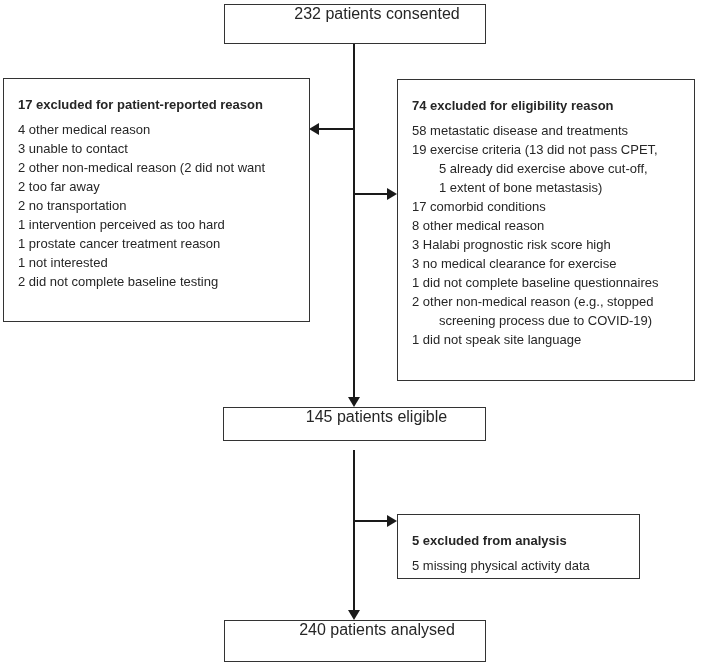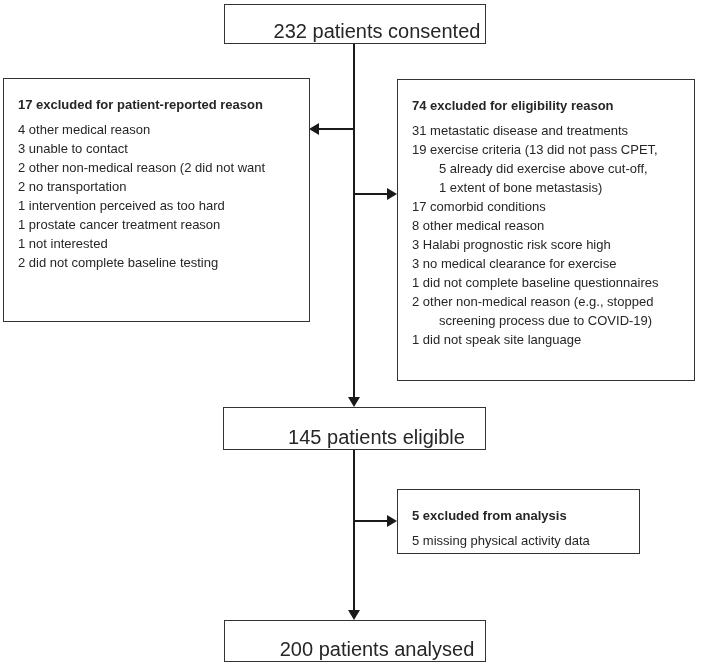--- a/index.html
+++ b/index.html
@@ -13,23 +13,23 @@
     overflow: hidden;
   }
   .box {
     position: absolute;
     box-sizing: border-box;
     border: 1.5px solid #333333;
     background: #ffffff;
   }
   .box.center {
     display: flex;
-    align-items: flex-end;
+    align-items: flex-start;
     justify-content: center;
-    font-size: 20px;
+    font-size: 16px;
     padding-left: 44px;
   }
   .listbox {
     padding: 16px 10px 0 14px;
     font-size: 13px;
     line-height: 19px;
   }
   .listbox .title {
     font-weight: bold;
     margin-bottom: 6px;
@@ -72,60 +72,61 @@
 
   <div class="line" style="left:354px; top:193px; width:34px; height:2px;"></div>
   <div class="arrow right" style="left:387px; top:188px;"></div>
 
   <div class="box listbox" style="left:3px; top:78px; width:307px; height:244px;">
     <div class="title">17 excluded for patient-reported reason</div>
     <div>
         <div class="reason-line">4 other medical reason</div>
         <div class="reason-line">3 unable to contact</div>
         <div class="reason-line">2 other non-medical reason (2 did not want</div>
+        <div class="reason-line">2 too far away</div>
         <div class="reason-line">2 no transportation</div>
         <div class="reason-line">1 intervention perceived as too hard</div>
         <div class="reason-line">1 prostate cancer treatment reason</div>
         <div class="reason-line">1 not interested</div>
         <div class="reason-line">2 did not complete baseline testing</div>
       </div>
   </div>
 
   <div class="box listbox" style="left:397px; top:79px; width:298px; height:302px;">
     <div class="title">74 excluded for eligibility reason</div>
     <div>
-        <div class="reason-line">31 metastatic disease and treatments</div>
+        <div class="reason-line">58 metastatic disease and treatments</div>
         <div class="reason-line">19 exercise criteria (13 did not pass CPET,</div>
         <div class="reason-line indent">5 already did exercise above cut-off,</div>
         <div class="reason-line indent">1 extent of bone metastasis)</div>
         <div class="reason-line">17 comorbid conditions</div>
         <div class="reason-line">8 other medical reason</div>
         <div class="reason-line">3 Halabi prognostic risk score high</div>
         <div class="reason-line">3 no medical clearance for exercise</div>
         <div class="reason-line">1 did not complete baseline questionnaires</div>
         <div class="reason-line">2 other non-medical reason (e.g., stopped</div>
         <div class="reason-line indent">screening process due to COVID-19)</div>
         <div class="reason-line">1 did not speak site language</div>
       </div>
   </div>
 
-  <div class="box center" style="left:223px; top:407px; width:263px; height:43px;">
+  <div class="box center" style="left:223px; top:407px; width:263px; height:34px;">
     <span>145 patients eligible</span>
   </div>
 
   <div class="line" style="left:353px; top:450px; width:2px; height:161px;"></div>
   <div class="arrow down" style="left:348px; top:610px;"></div>
 
   <div class="line" style="left:354px; top:520px; width:34px; height:2px;"></div>
   <div class="arrow right" style="left:387px; top:515px;"></div>
 
-  <div class="box listbox" style="left:397px; top:489px; width:243px; height:65px;">
+  <div class="box listbox" style="left:397px; top:514px; width:243px; height:65px;">
     <div class="title">5 excluded from analysis</div>
     <div>
         <div class="reason-line">5 missing physical activity data</div>
       </div>
   </div>
 
   <div class="box center" style="left:224px; top:620px; width:262px; height:42px;">
-    <span>200 patients analysed</span>
+    <span>240 patients analysed</span>
   </div>
 
 </div>
 
 </body></html>

